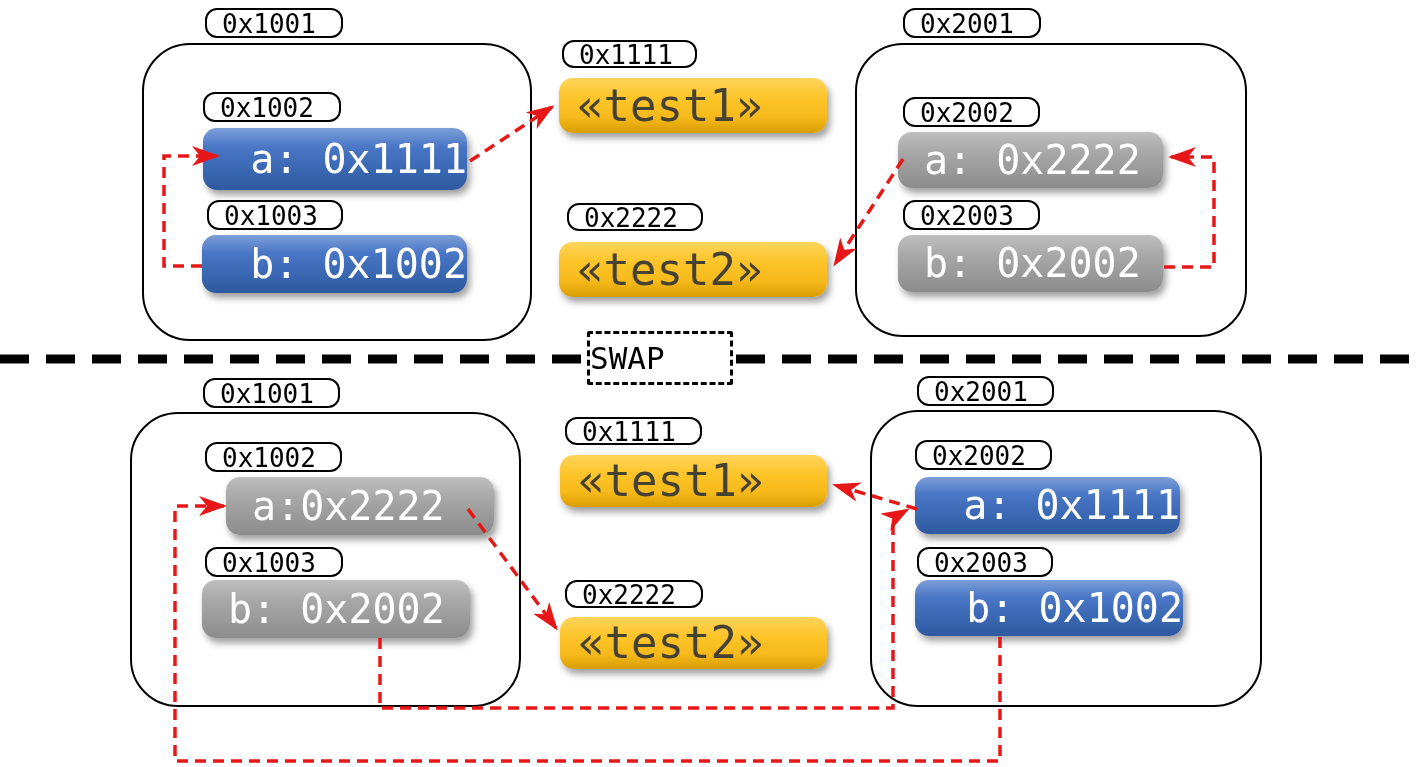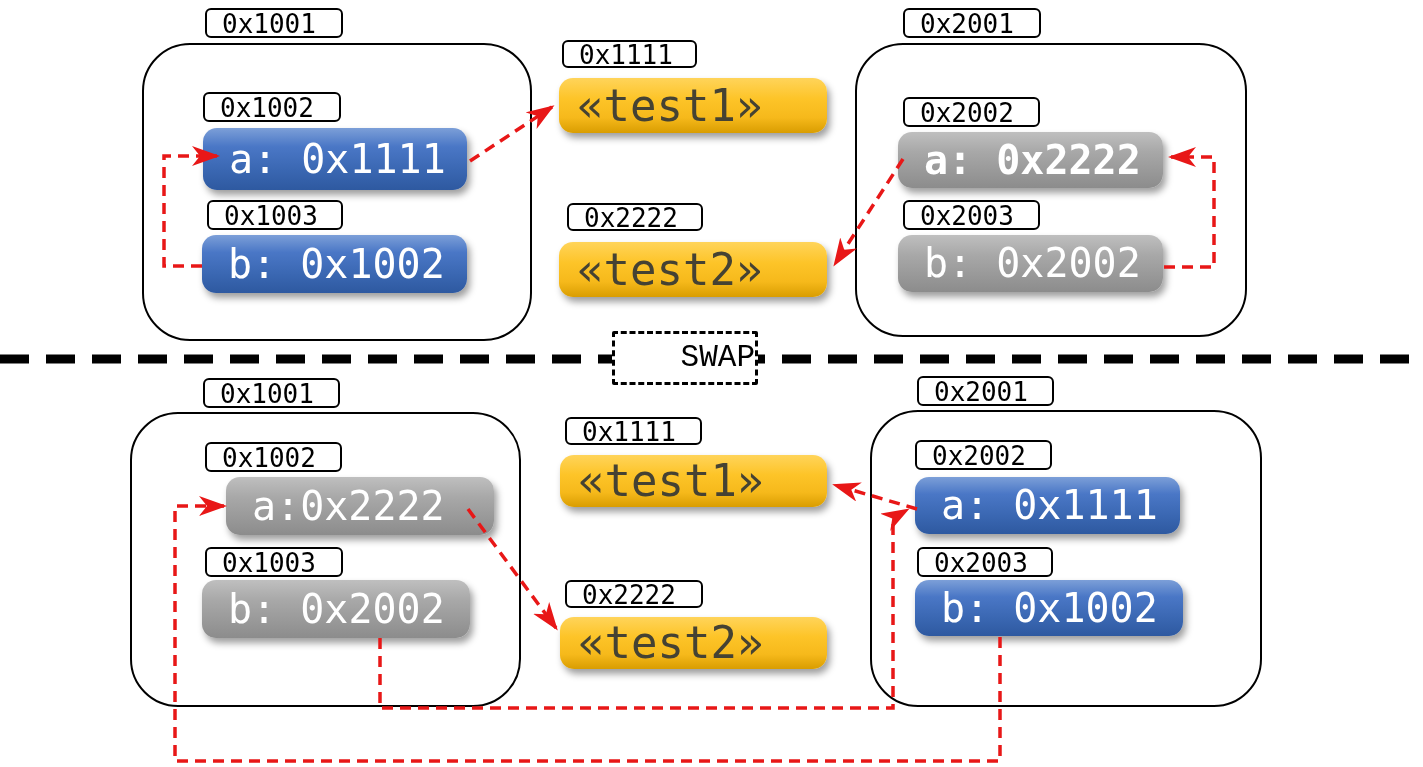--- a/index.html
+++ b/index.html
@@ -6,41 +6,41 @@
   .canvas{
     position:relative;width:1423px;height:767px;background:#ffffff;overflow:hidden;
     font-family:"DejaVu Sans Mono","Liberation Mono",monospace;
   }
   
   .frame{
     position:absolute;border:2.5px solid #000;border-radius:48px;background:#fff;
   }
   
   .tab{
-    position:absolute;height:30px;border:2.5px solid #000;border-radius:6px;background:#fff;
+    position:absolute;height:30px;border:2.5px solid #000;border-radius:12px;background:#fff;
     font-size:26px;line-height:29px;color:#000;padding-left:15px;box-sizing:border-box;
     white-space:nowrap;
   }
   
   .vbox{
     position:absolute;border-radius:14px;box-sizing:border-box;white-space:nowrap;
     box-shadow:3px 5px 7px rgba(0,0,0,.38);
     font-size:40px;color:#fff;padding-left:26px;
   }
-  .vbox.blue{background:linear-gradient(180deg,#7c9fd8 0%,#4a77c6 30%,#3a67b2 68%,#2e59a0 100%);}
+  .vbox.blue{background:linear-gradient(180deg,#7c9fd8 0%,#4a77c6 30%,#3a67b2 68%,#2e59a0 100%);text-align:right;}
   .vbox.gray{background:linear-gradient(180deg,#bfbfbf 0%,#a8a8a8 35%,#999999 70%,#8c8c8c 100%);}
   .vbox.yellow{
     background:linear-gradient(180deg,#ffd45a 0%,#fdc428 38%,#f6b91b 72%,#d99d01 100%);
     color:#454233;font-size:44px;padding-left:18px;
   }
   .overlay{position:absolute;left:0;top:0;pointer-events:none;}
   .swapbox{
-    position:absolute;left:612px;top:331px;width:146px;height:54px;background:#fff;
+    position:absolute;left:587px;top:331px;width:146px;height:54px;background:#fff;
     border:3.5px dashed #000;border-radius:2px;box-sizing:border-box;
-    font-size:31px;color:#000;text-align:right;line-height:48px;font-family:Liberation Mono, monospace;
+    font-size:31px;color:#000;text-align:left;line-height:48px;
   }
 </style>
 </head>
 <body>
 
 <div class="canvas">
 
   <div class="frame" style="left:142px;top:43px;width:386px;height:294px;"></div>
   <div class="tab" style="left:205px;top:8px;width:138px;">0x1001</div>
 
@@ -53,21 +53,21 @@
   <div class="tab" style="left:562px;top:40px;width:135px;height:28px;line-height:27px;">0x1111</div>
   <div class="vbox yellow" style="left:559px;top:78px;width:268px;height:55px;line-height:55px;">«test1»</div>
 
   <div class="tab" style="left:567px;top:203px;width:136px;height:28px;line-height:27px;">0x2222</div>
   <div class="vbox yellow" style="left:559px;top:242px;width:268px;height:55px;line-height:55px;">«test2»</div>
 
   <div class="frame" style="left:855px;top:43px;width:388px;height:290px;"></div>
   <div class="tab" style="left:903px;top:8px;width:138px;">0x2001</div>
 
   <div class="tab" style="left:903px;top:97px;width:137px;">0x2002</div>
-  <div class="vbox gray" style="left:898px;top:132px;width:265px;height:56px;line-height:56px;font-weight:bold;">a: 0x2222</div>
+  <div class="vbox gray" style="left:898px;top:132px;width:265px;height:56px;line-height:56px;">a: 0x2222</div>
 
   <div class="tab" style="left:903px;top:200px;width:137px;">0x2003</div>
   <div class="vbox gray" style="left:898px;top:235px;width:265px;height:57px;line-height:57px;">b: 0x2002</div>
 
   <div class="frame" style="left:130px;top:412px;width:387px;height:291px;"></div>
   <div class="tab" style="left:203px;top:378px;width:137px;">0x1001</div>
 
   <div class="tab" style="left:205px;top:442px;width:137px;">0x1002</div>
   <div class="vbox gray" style="left:202px;top:477px;width:268px;height:58px;line-height:58px;margin-left:24px;">a:0x2222</div>
 

